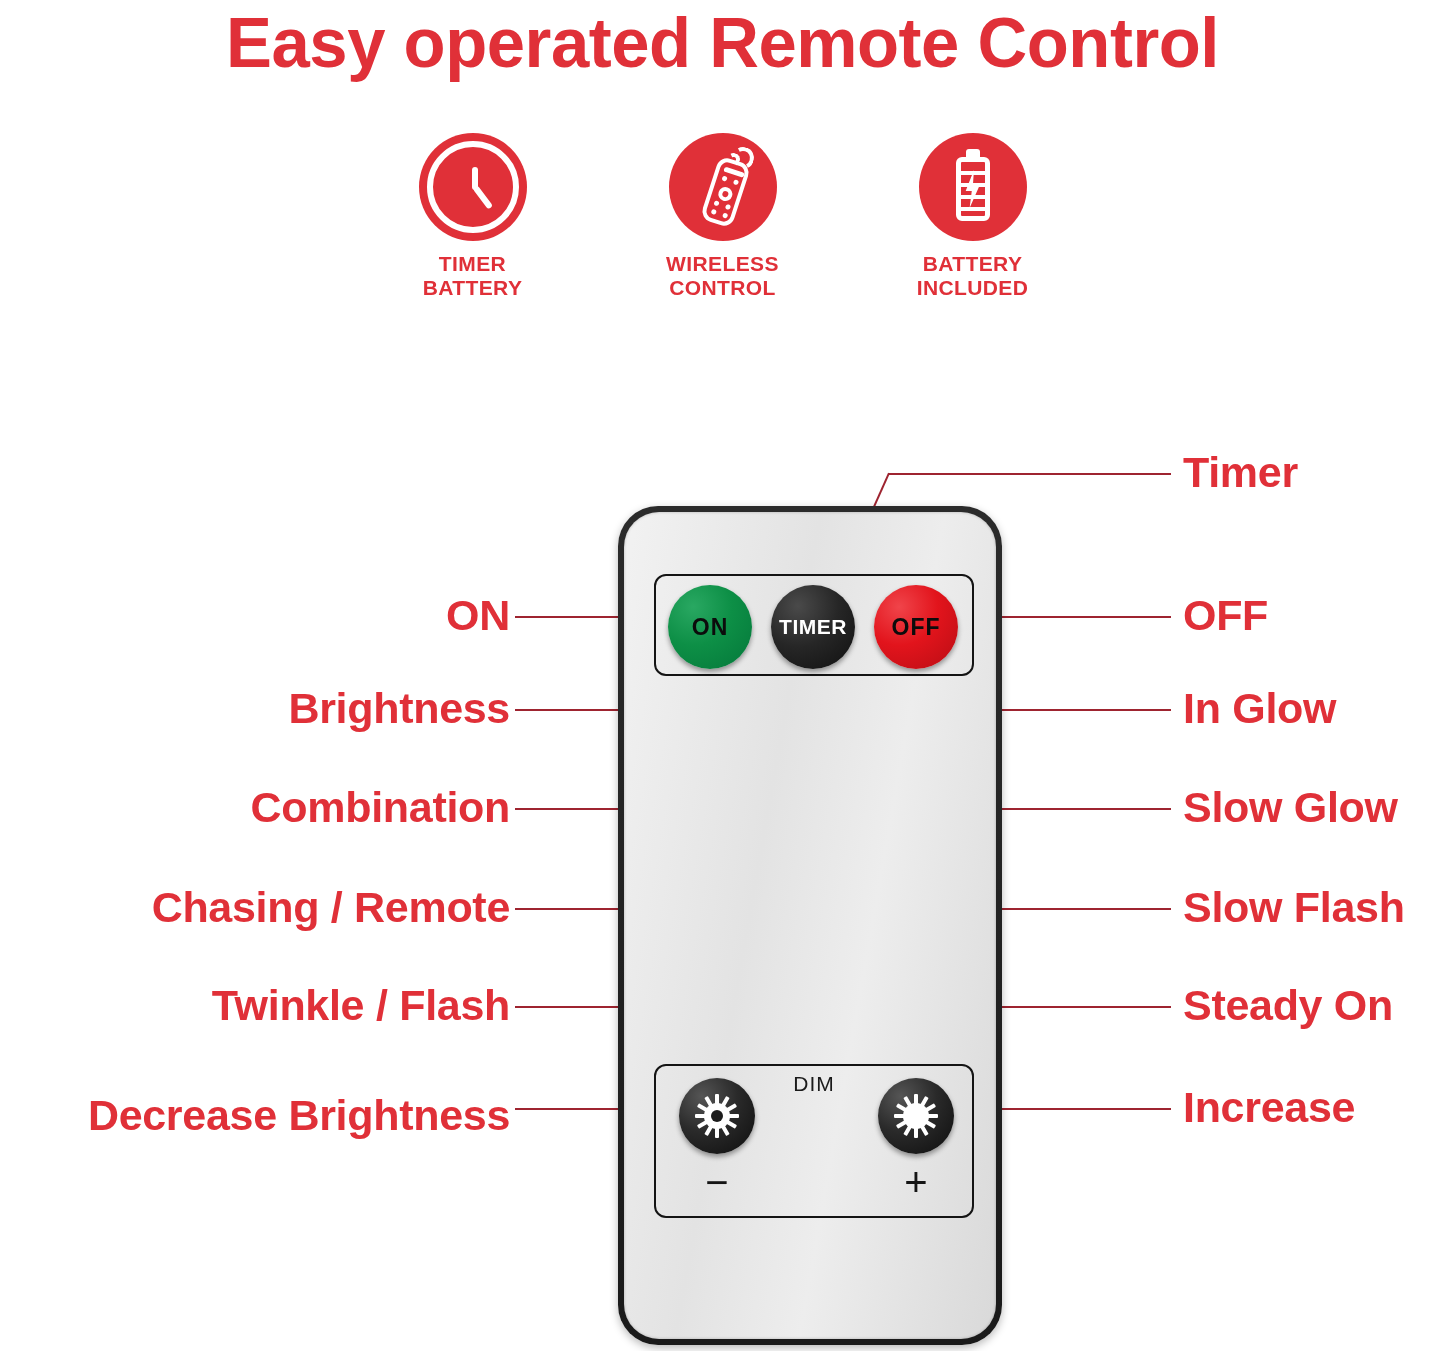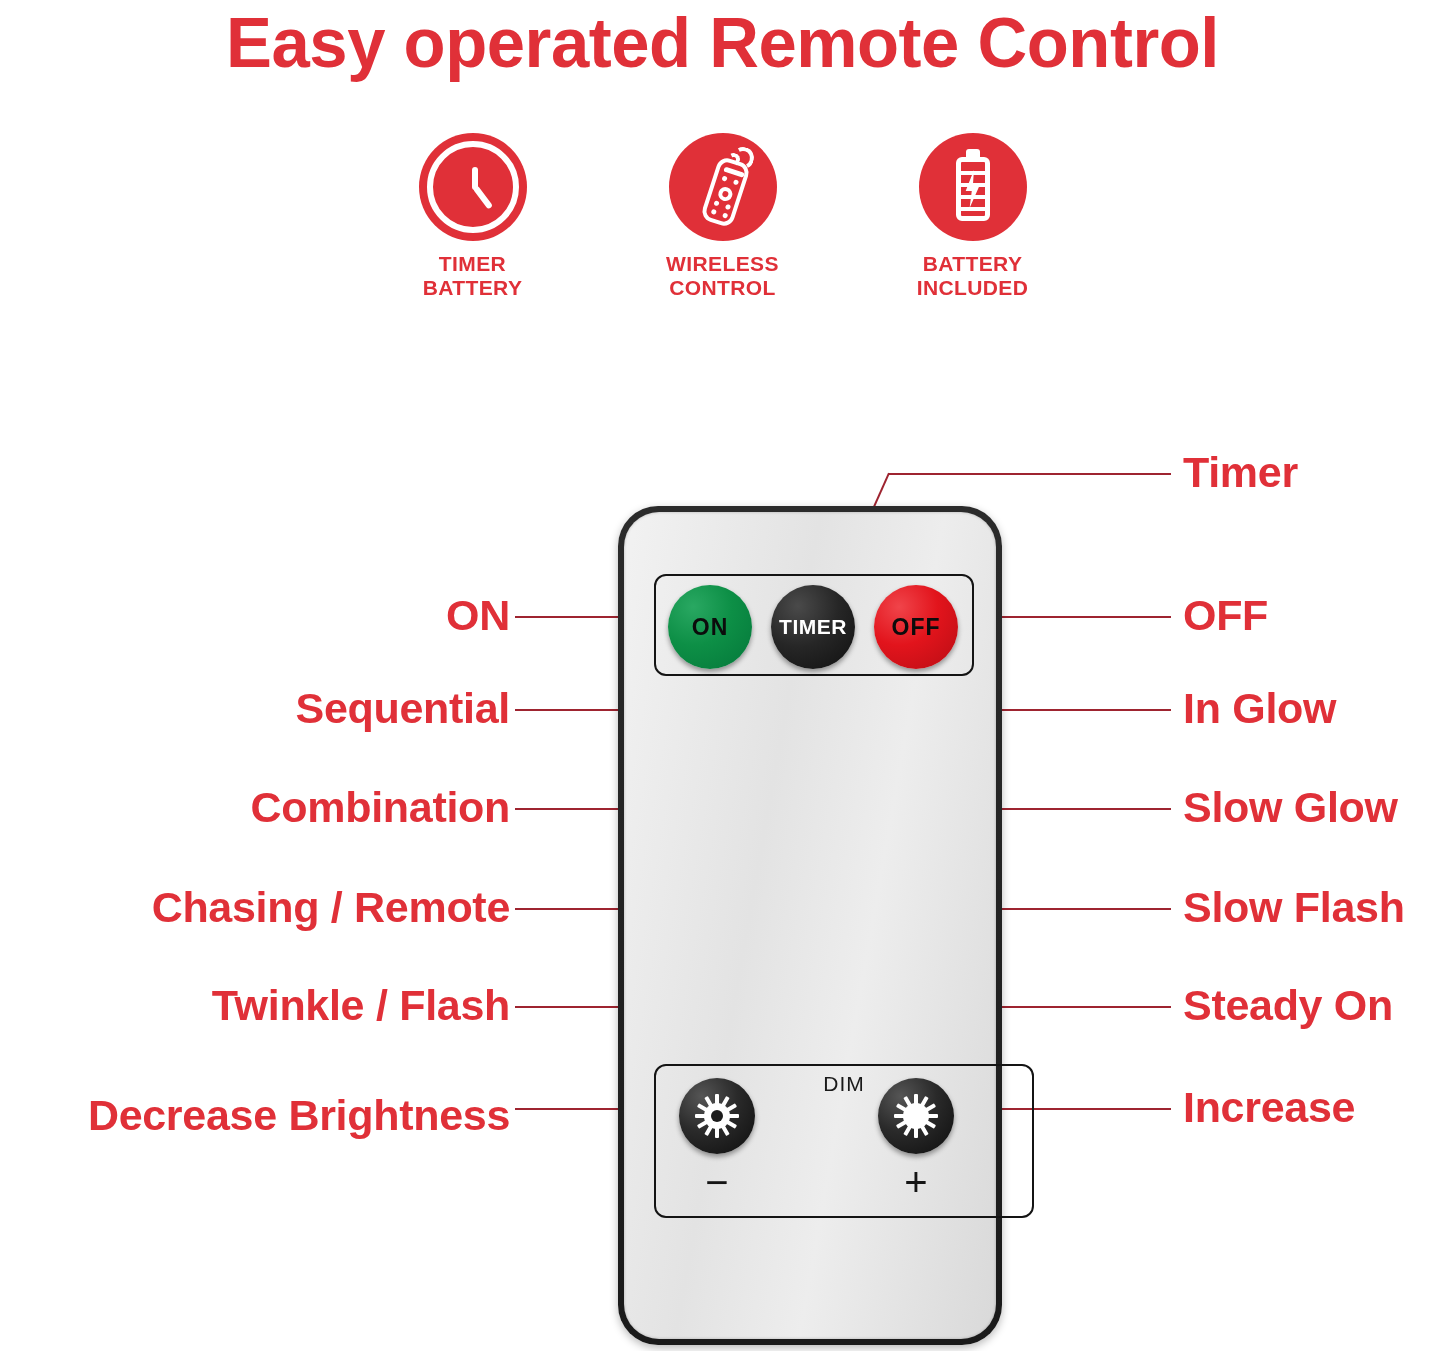--- a/index.html
+++ b/index.html
@@ -108,21 +108,21 @@
     background:linear-gradient(100deg,#f2f2f2 0%,#e3e3e3 38%,#ededed 62%,#d9d9d9 100%);
     box-shadow:inset 0 0 3px rgba(0,0,0,.25);
   }
   .panel{
     position:absolute;
     border:2px solid #141414;
     border-radius:12px;
   }
   .panel-top   { left:30px;  top:62px;  width:320px; height:102px; }
   .panel-mode  { left:30px;  top:172px; width:320px; height:372px; }
-  .panel-dim   { left:30px;  top:552px; width:380px; height:154px; }
+  .panel-dim   { left:30px;  top:552px; width:320px; height:154px; }
 
   .panel-label{
     position:absolute; width:100%; text-align:center;
     font-size:21px; color:#1a1a1a; letter-spacing:1px;
     font-family:"Liberation Sans", sans-serif;
   }
 
   .btn{
     position:absolute; border-radius:50%;
     display:flex; align-items:center; justify-content:center;
@@ -326,21 +326,21 @@
       </div>
 
       <div class="sign" style="left:31px;  top:96px;">−</div>
       <div class="sign" style="left:230px; top:96px;">+</div>
     </div>
 
   </div>
 </div>
 
 <div class="label left" style="left:15px; top:594px; width:495px;">ON</div>
-<div class="label left" style="left:15px; top:687px; width:495px;">Sequential</div>
+<div class="label left" style="left:15px; top:687px; width:495px;">Brightness</div>
 <div class="label left" style="left:15px; top:786px; width:495px;">Combination</div>
 <div class="label left" style="left:15px; top:886px; width:495px;">Chasing / Remote</div>
 <div class="label left" style="left:15px; top:984px; width:495px;">Twinkle / Flash</div>
 <div class="label left" style="left:5px;  top:1086px; width:505px;margin-top:8px;">Decrease Brightness</div>
 
 <div class="label right" style="left:1183px; top:451px;">Timer</div>
 <div class="label right" style="left:1183px; top:594px;">OFF</div>
 <div class="label right" style="left:1183px; top:687px;">In Glow</div>
 <div class="label right" style="left:1183px; top:786px;">Slow Glow</div>
 <div class="label right" style="left:1183px; top:886px;">Slow Flash</div>

